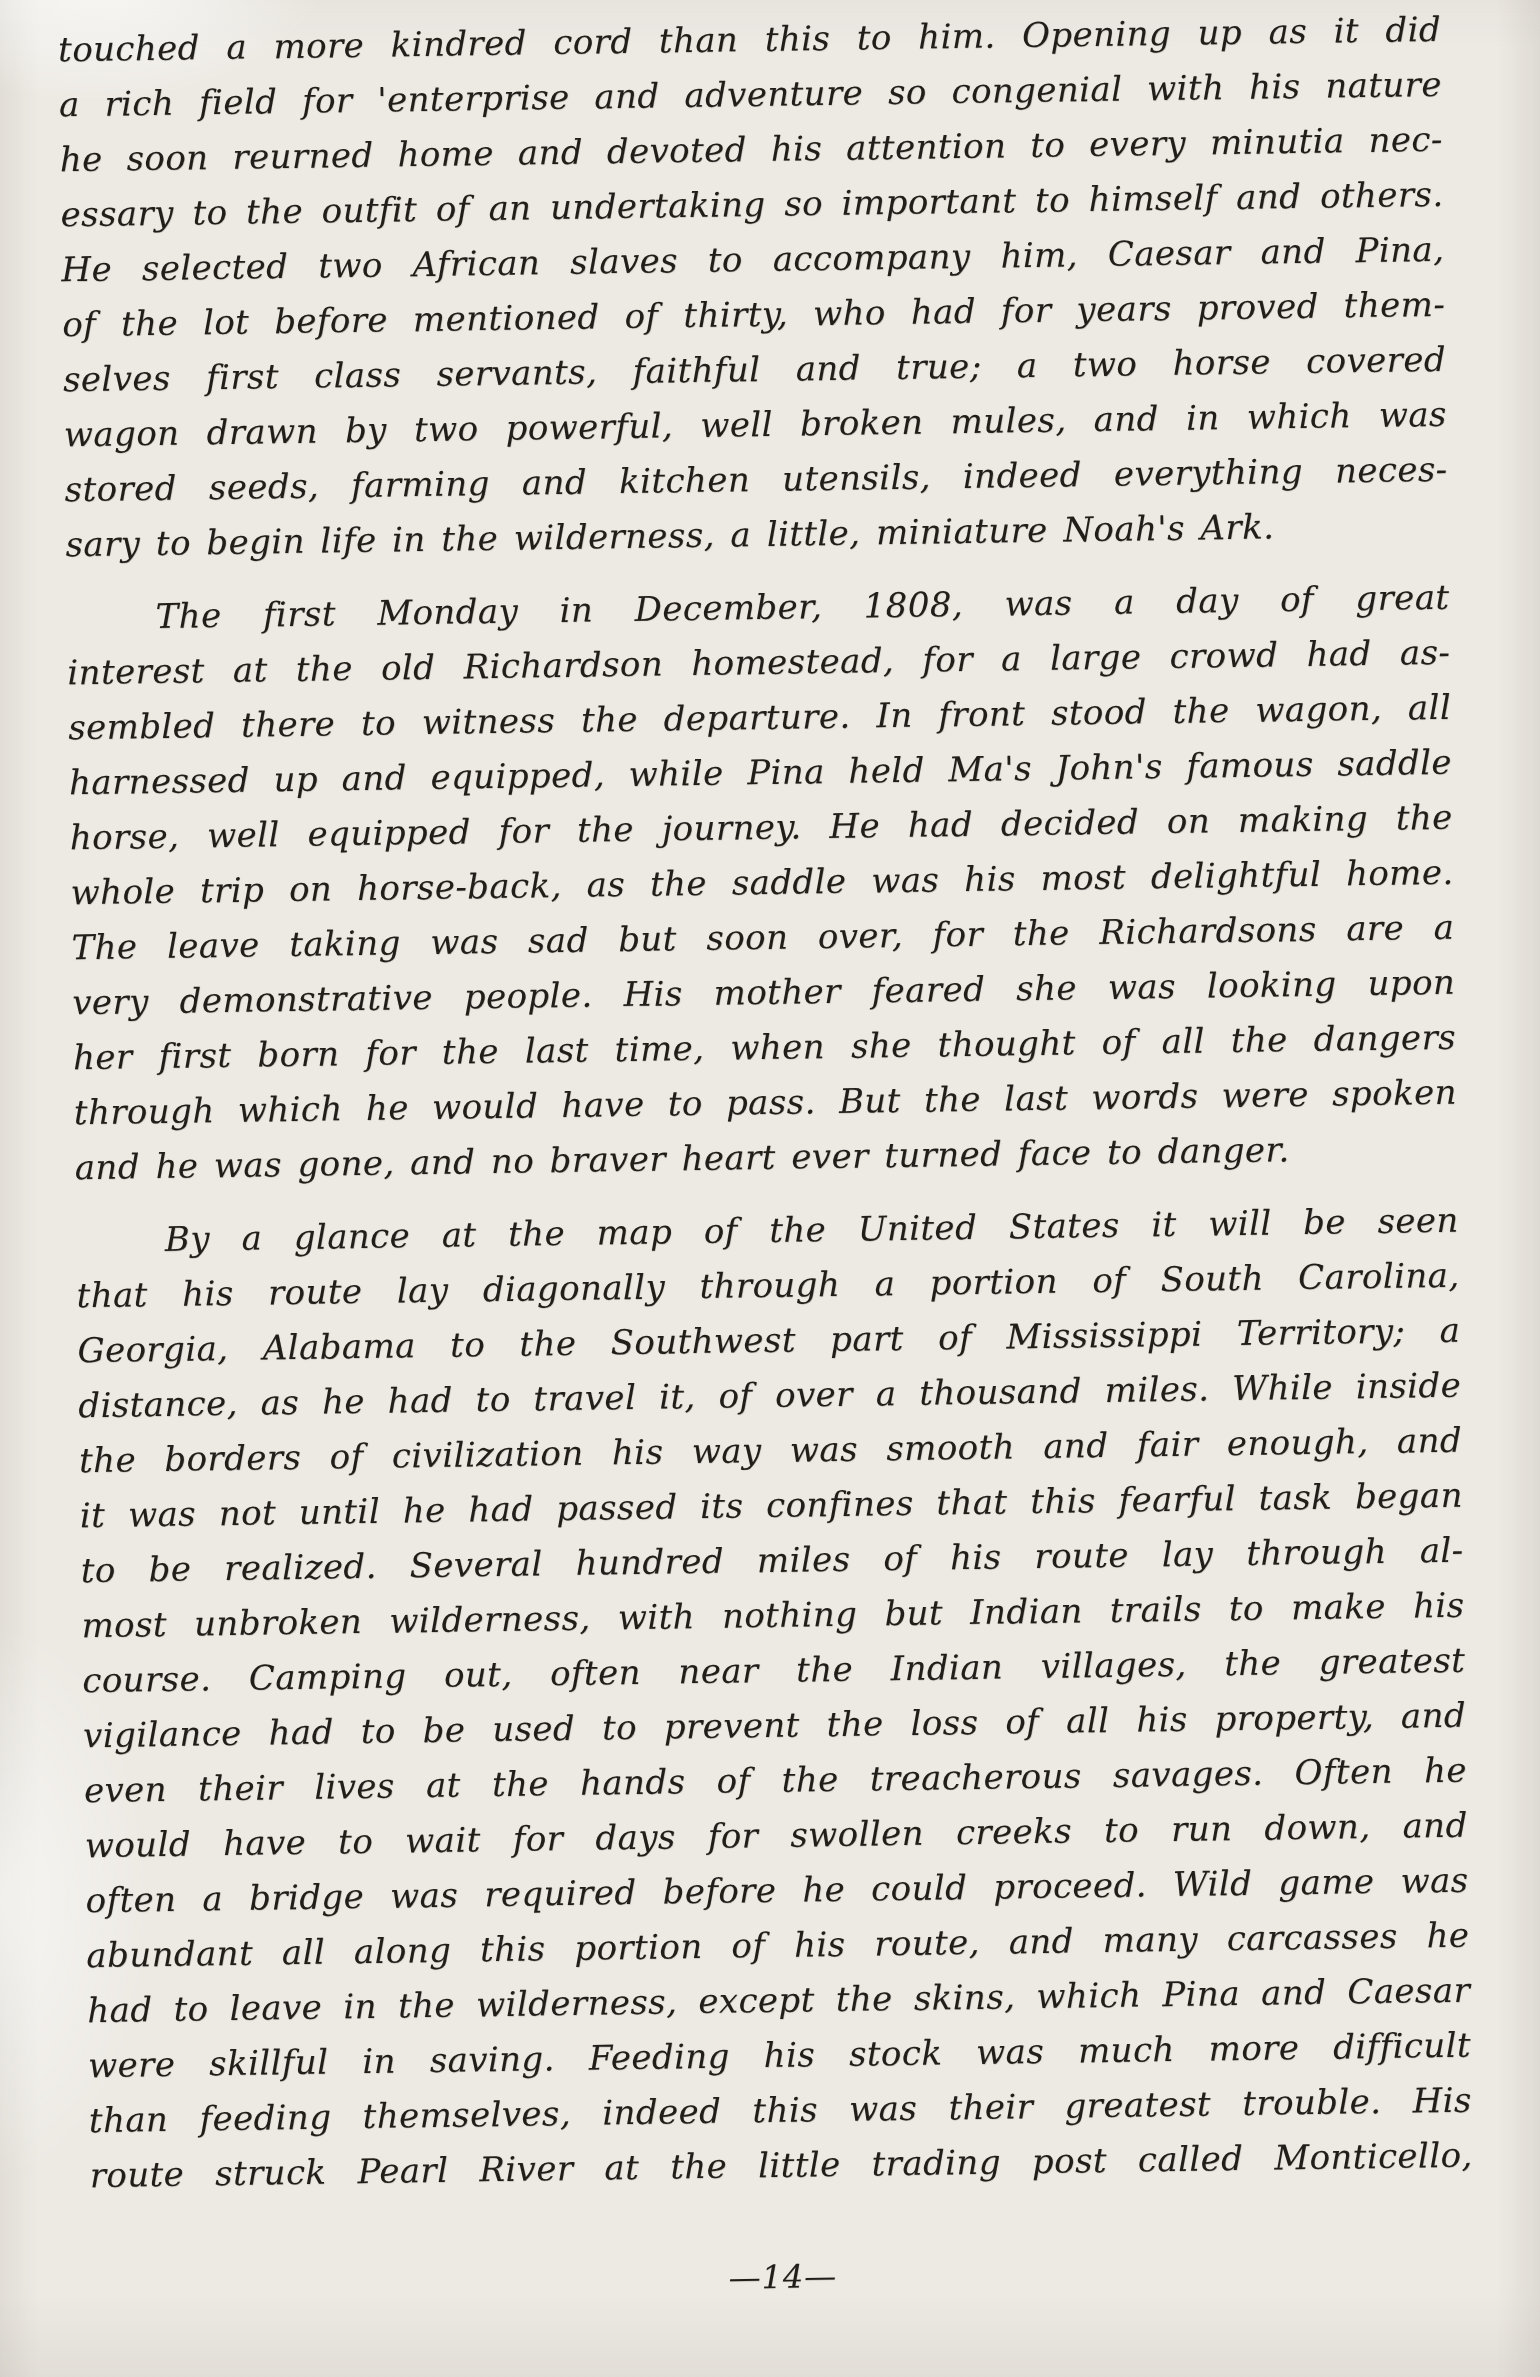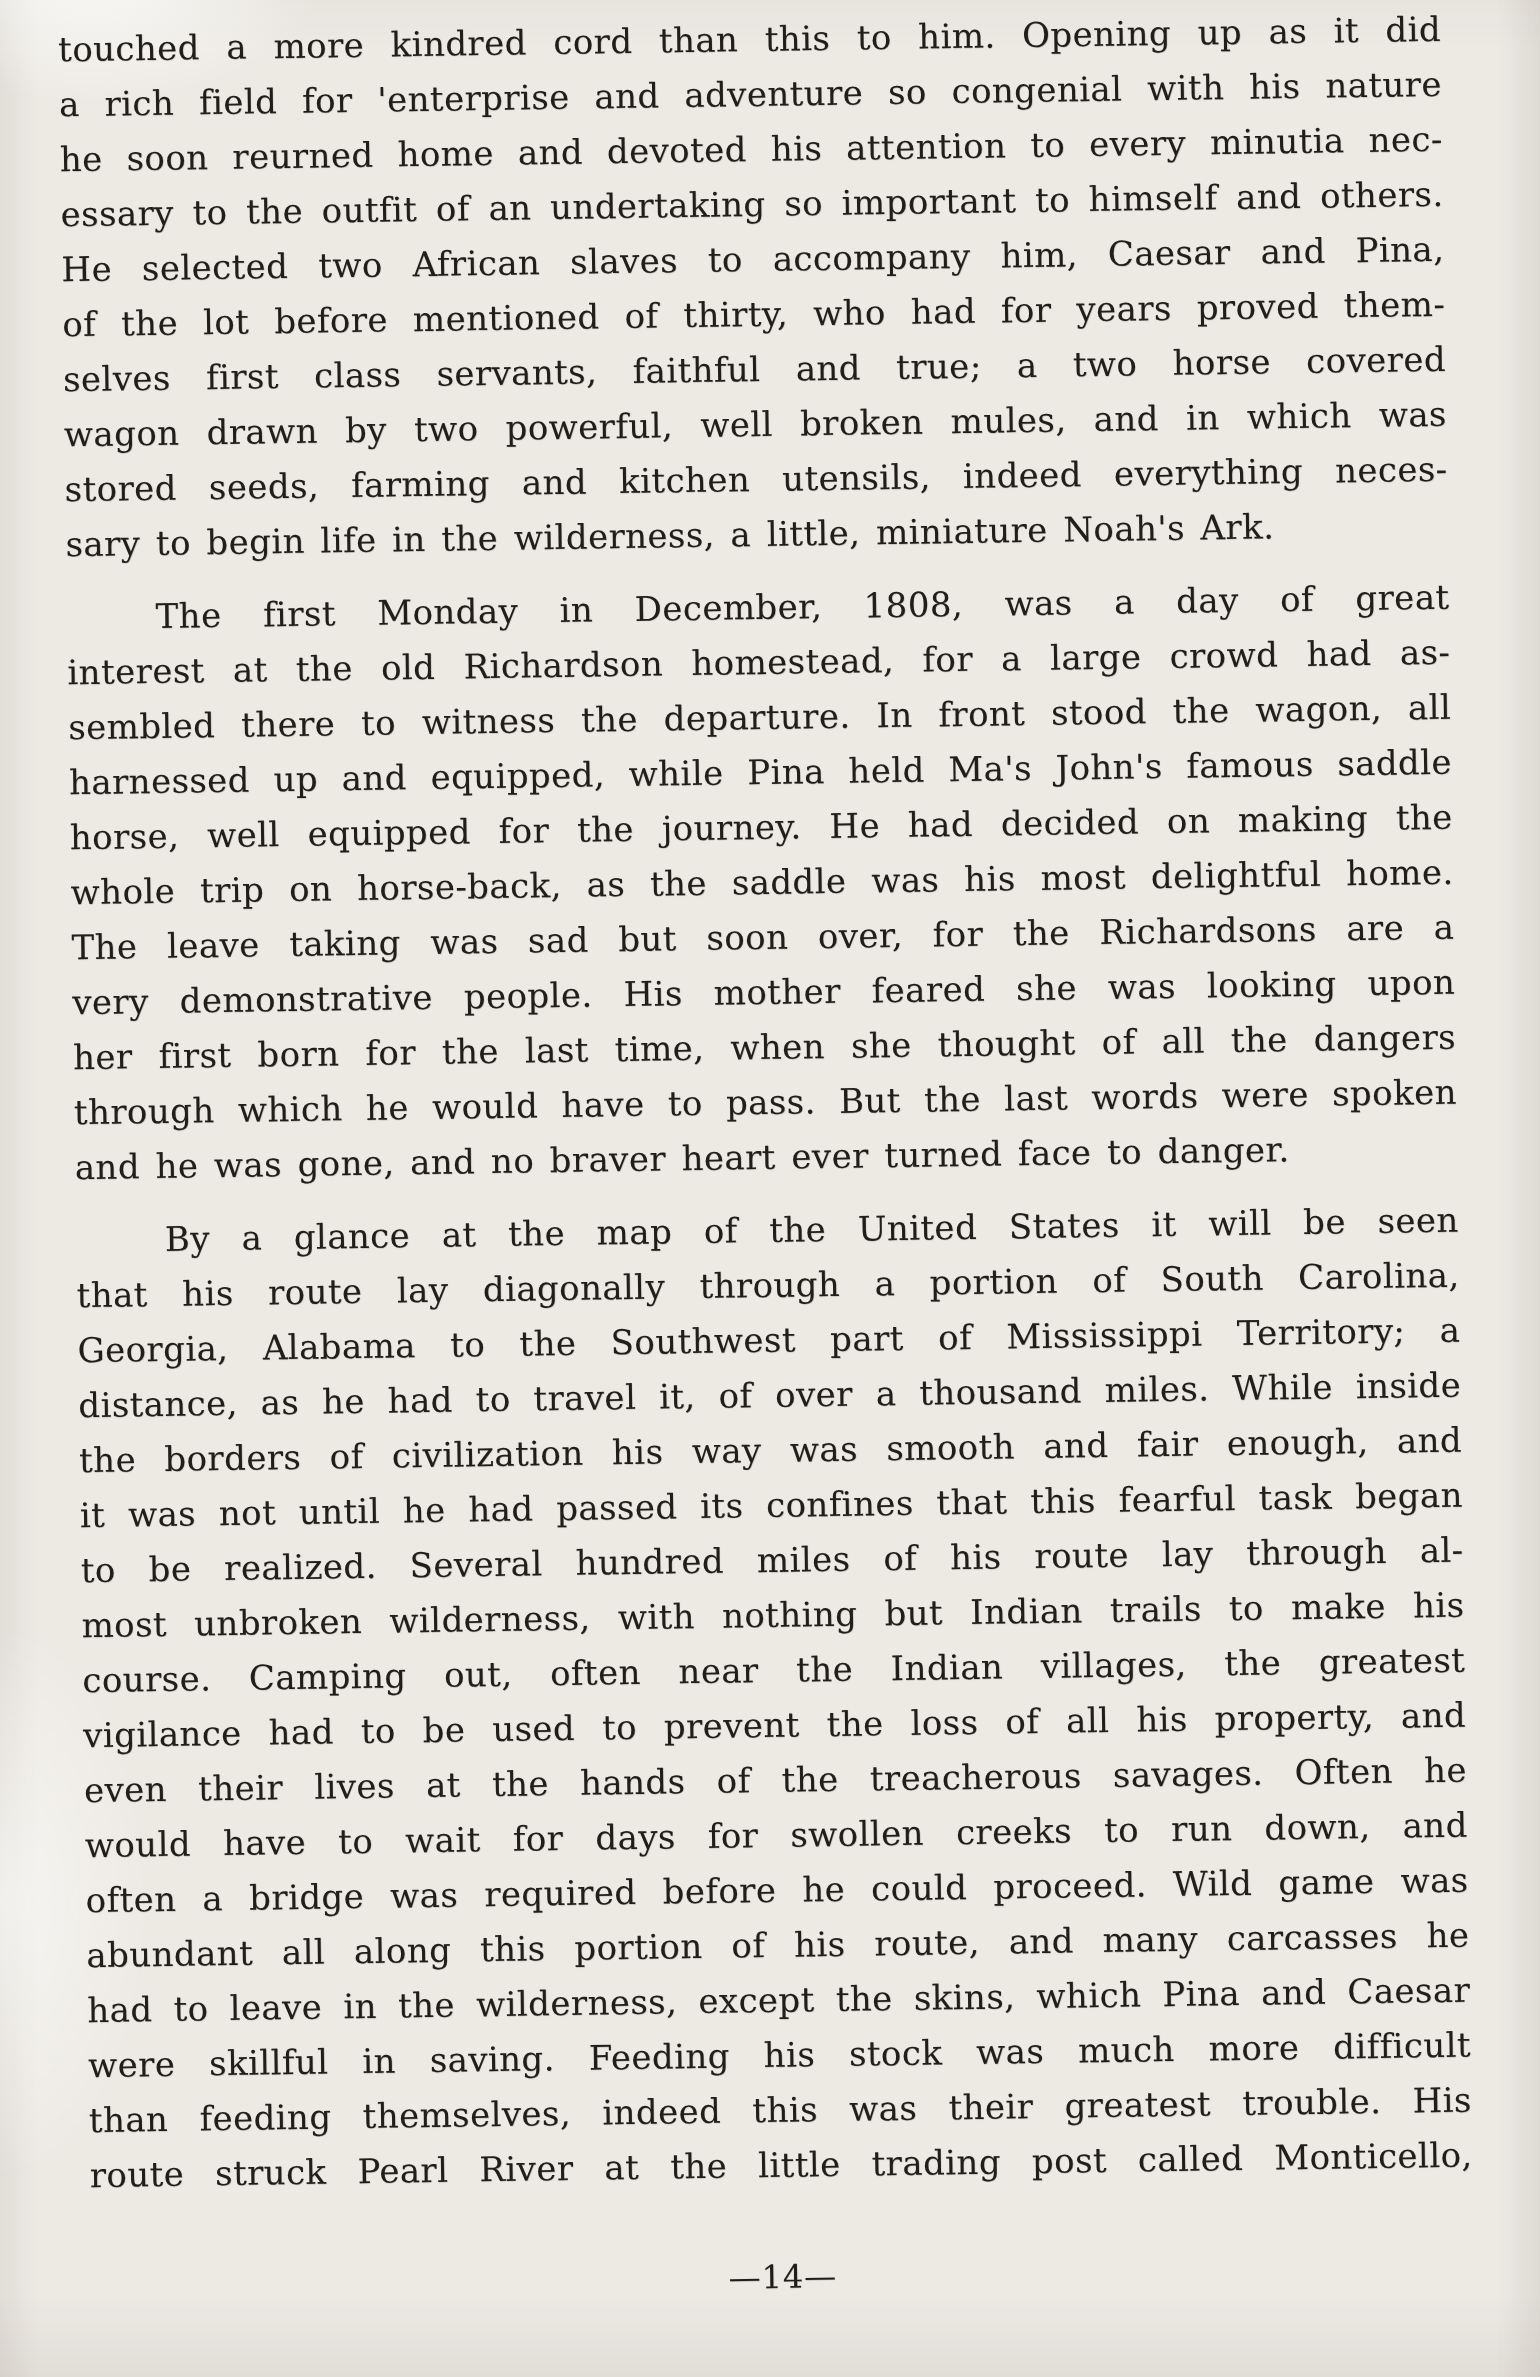--- a/index.html
+++ b/index.html
@@ -17,20 +17,21 @@
       linear-gradient(180deg, rgba(118,112,100,0.05) 0%, rgba(118,112,100,0) 2%, rgba(118,112,100,0) 96.5%, rgba(118,112,100,0.10) 100%),
       #edeae4;
     font-family: "DejaVu Serif", serif;
     color: #211e1a;
   }
   .sheet {
     box-sizing: border-box;
     width: 1541px;
     height: 2377px;
     padding: 12.4px 85px 0 73px;
+    font-style: italic;
   }
   .scan {
     transform: rotate(-0.85deg);
     transform-origin: 50% 45%;
   }
   .para { margin: 0; }
   .para + .para { margin-top: 18px; }
   .line {
     font-size: 34px;
     line-height: 55px;

